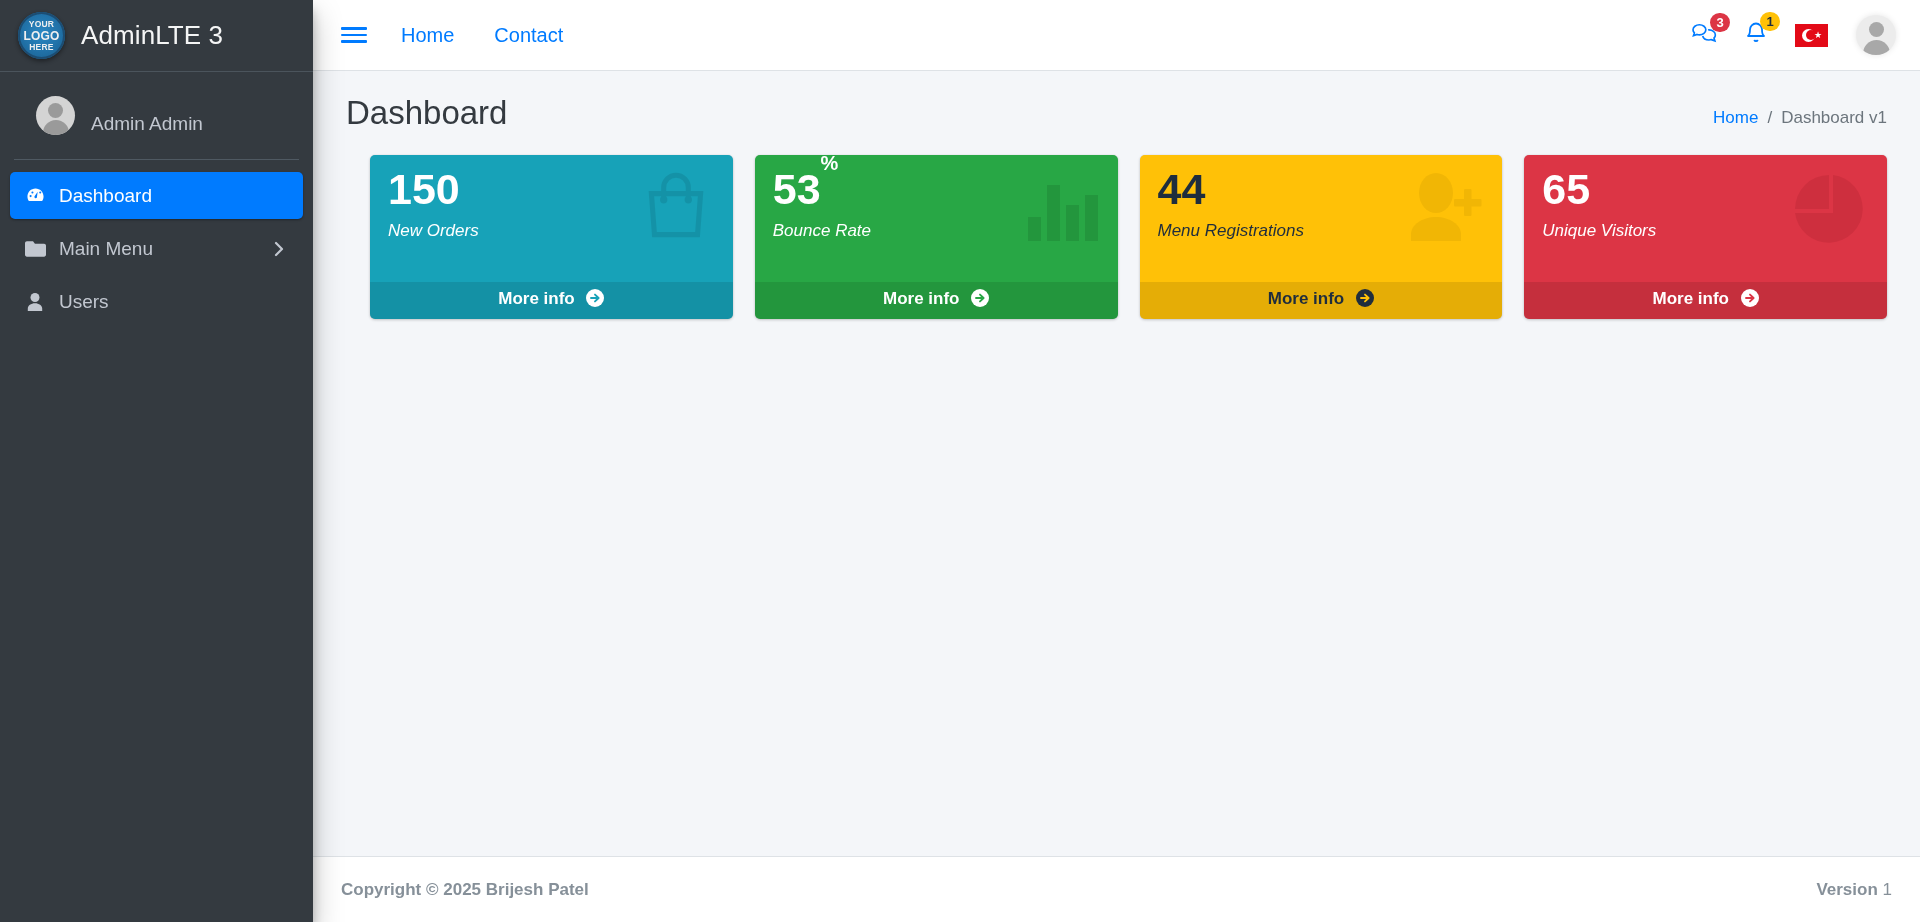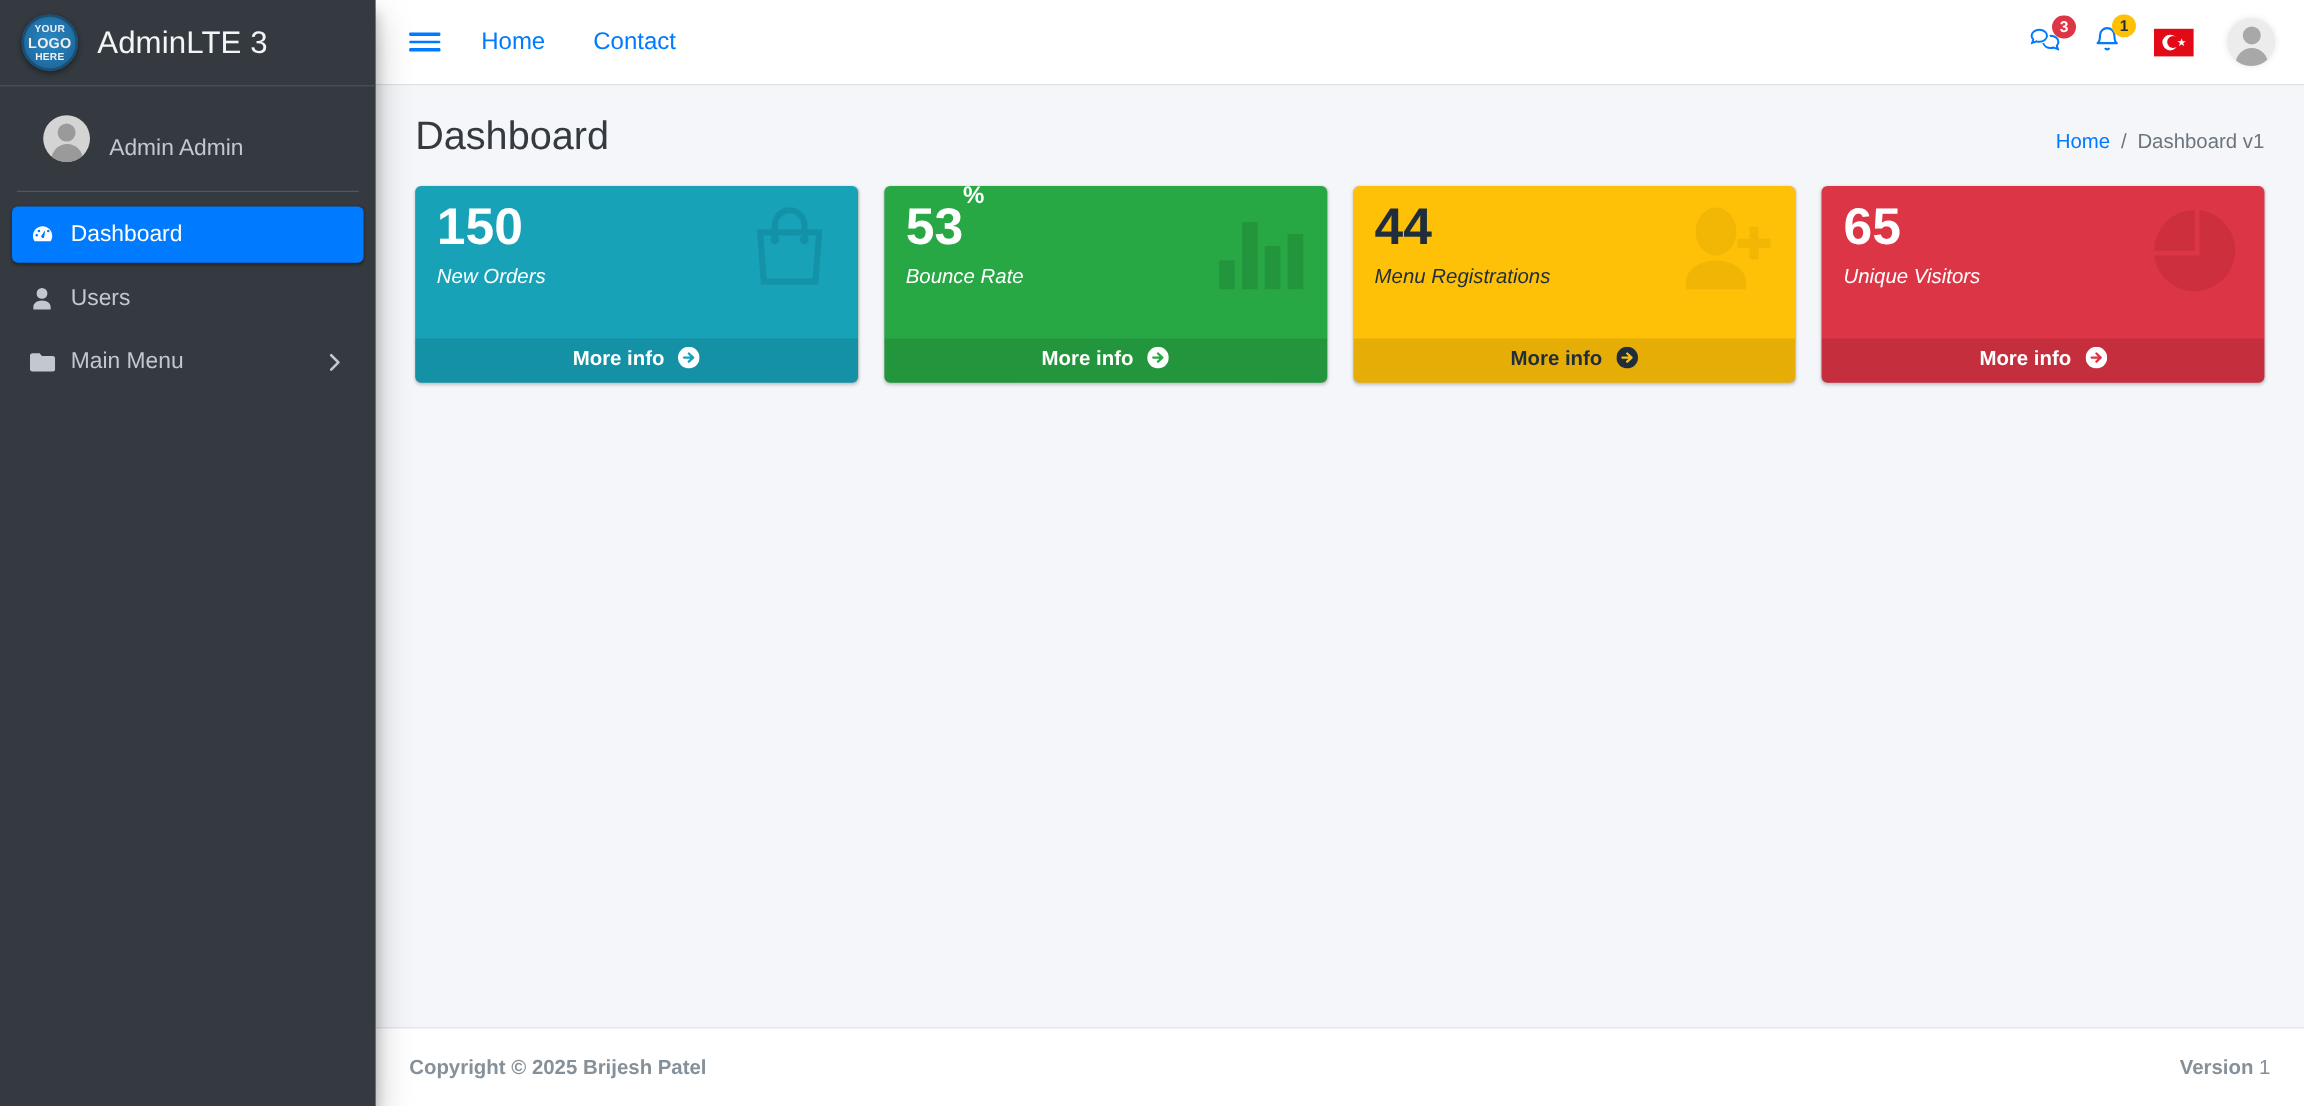--- a/index.html
+++ b/index.html
@@ -279,20 +279,21 @@
     color: #6c757d;
     padding-top: 10px;
   }
   .breadcrumb a { color: #007bff; text-decoration: none; cursor: pointer; }
   .breadcrumb .sep { margin: 0 9px; color: #6c757d; }
 
   .boxes {
     display: flex;
     padding: 12px 22px 0 22px;
     gap: 0;
+    margin-left: 24px;
   }
   .box-col {
     width: 25%;
     padding: 0 11px;
   }
   .small-box {
     position: relative;
     border-radius: 5px;
     overflow: hidden;
     box-shadow: 0 0 1px rgba(0,0,0,.125), 0 1px 3px rgba(0,0,0,.2);
@@ -394,46 +395,46 @@
 
     <nav class="nav">
 
       <div class="nav-item active">
         <span class="nav-ico">
           <svg width="21" height="21" viewBox="0 0 24 24" fill="#ffffff">
             <path d="M12 4C6.9 4 2.8 8.1 2.8 13.2c0 1.9.6 3.7 1.6 5.2h15.2c1-1.5 1.6-3.3 1.6-5.2C21.2 8.1 17.1 4 12 4zm-5.6 9.9a1.2 1.2 0 1 1 0-2.4 1.2 1.2 0 0 1 0 2.4zm2.1-4.1a1.2 1.2 0 1 1 0-2.4 1.2 1.2 0 0 1 0 2.4zm8.9-2.4a1.2 1.2 0 1 1 0 2.4 1.2 1.2 0 0 1 0-2.4zm-3.9 7.3a1.6 1.6 0 0 1-2.6-1.8l3.6-5.1-1 6.9z"></path>
           </svg>
         </span>
         <span class="nav-label">Dashboard</span>
-      </div>
-
-      <div class="nav-item">
-        <span class="nav-ico">
-          <svg width="18" height="20" viewBox="0 0 20 22" fill="#c2c7d0">
-            <circle cx="10" cy="6" r="5"></circle>
-            <path d="M10 12.5c-4.4 0-8 2.6-8 5.8V21h16v-2.7c0-3.2-3.6-5.8-8-5.8z"></path>
-          </svg>
-        </span>
-        <span class="nav-label">Users</span>
       </div>
 
       <div class="nav-item">
         <span class="nav-ico">
           <svg width="21" height="18" viewBox="0 0 22 18" fill="#c2c7d0">
             <path d="M2 1h6.4l2 2.4H20c1.1 0 2 .9 2 2V15c0 1.1-.9 2-2 2H2c-1.1 0-2-.9-2-2V3c0-1.1.9-2 2-2z"></path>
           </svg>
         </span>
         <span class="nav-label">Main Menu</span>
         <span class="nav-arrow">
           <svg width="11" height="16" viewBox="0 0 11 16" fill="none" stroke="#c2c7d0" stroke-width="2.2" stroke-linecap="round" stroke-linejoin="round">
             <polyline points="2,2 8,8 2,14"></polyline>
           </svg>
         </span>
       </div>
 
+      <div class="nav-item">
+        <span class="nav-ico">
+          <svg width="18" height="20" viewBox="0 0 20 22" fill="#c2c7d0">
+            <circle cx="10" cy="6" r="5"></circle>
+            <path d="M10 12.5c-4.4 0-8 2.6-8 5.8V21h16v-2.7c0-3.2-3.6-5.8-8-5.8z"></path>
+          </svg>
+        </span>
+        <span class="nav-label">Users</span>
+      </div>
+
     </nav>
   </aside>
 
   <header class="navbar">
     <div class="nav-left">
       <div class="hamburger">
         <span></span>
           <span></span>
           <span></span>
       </div>

